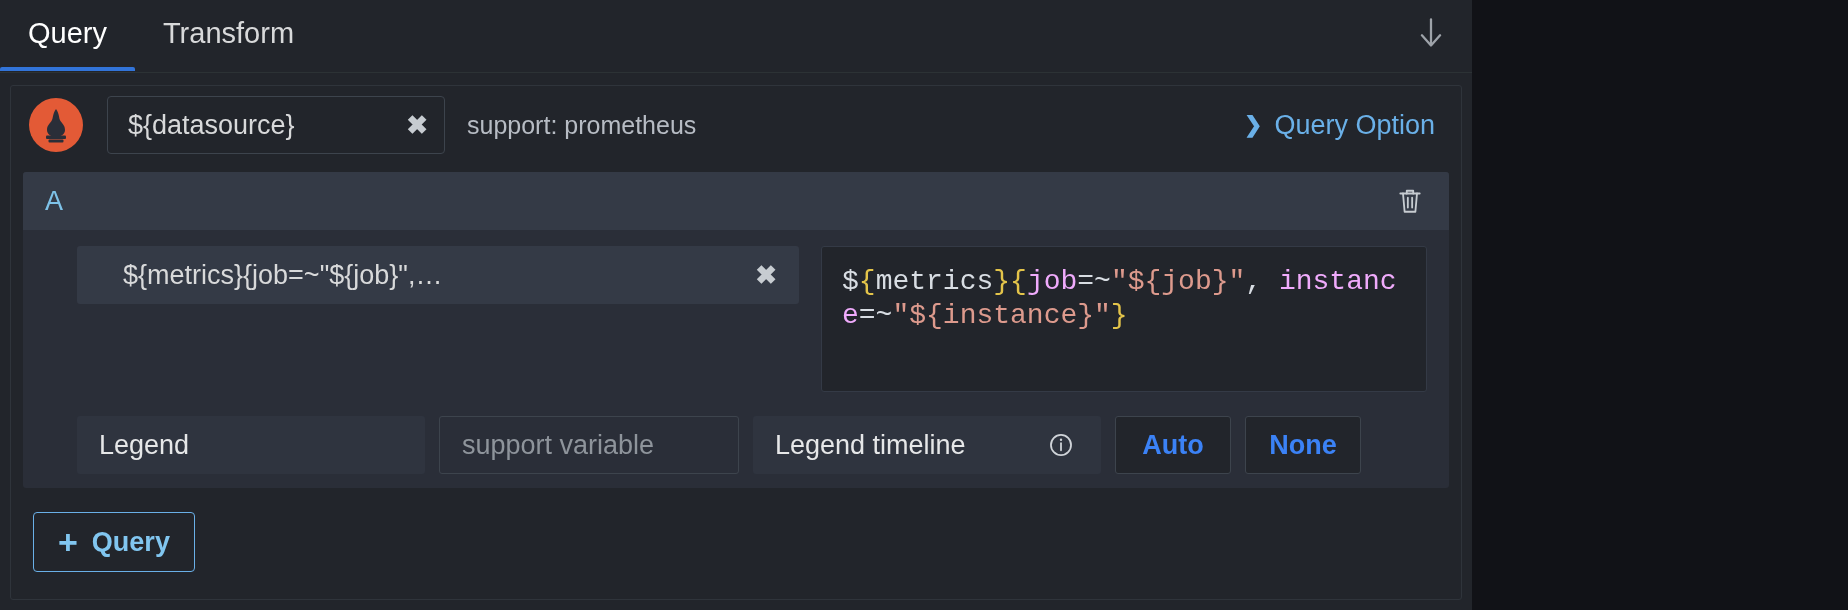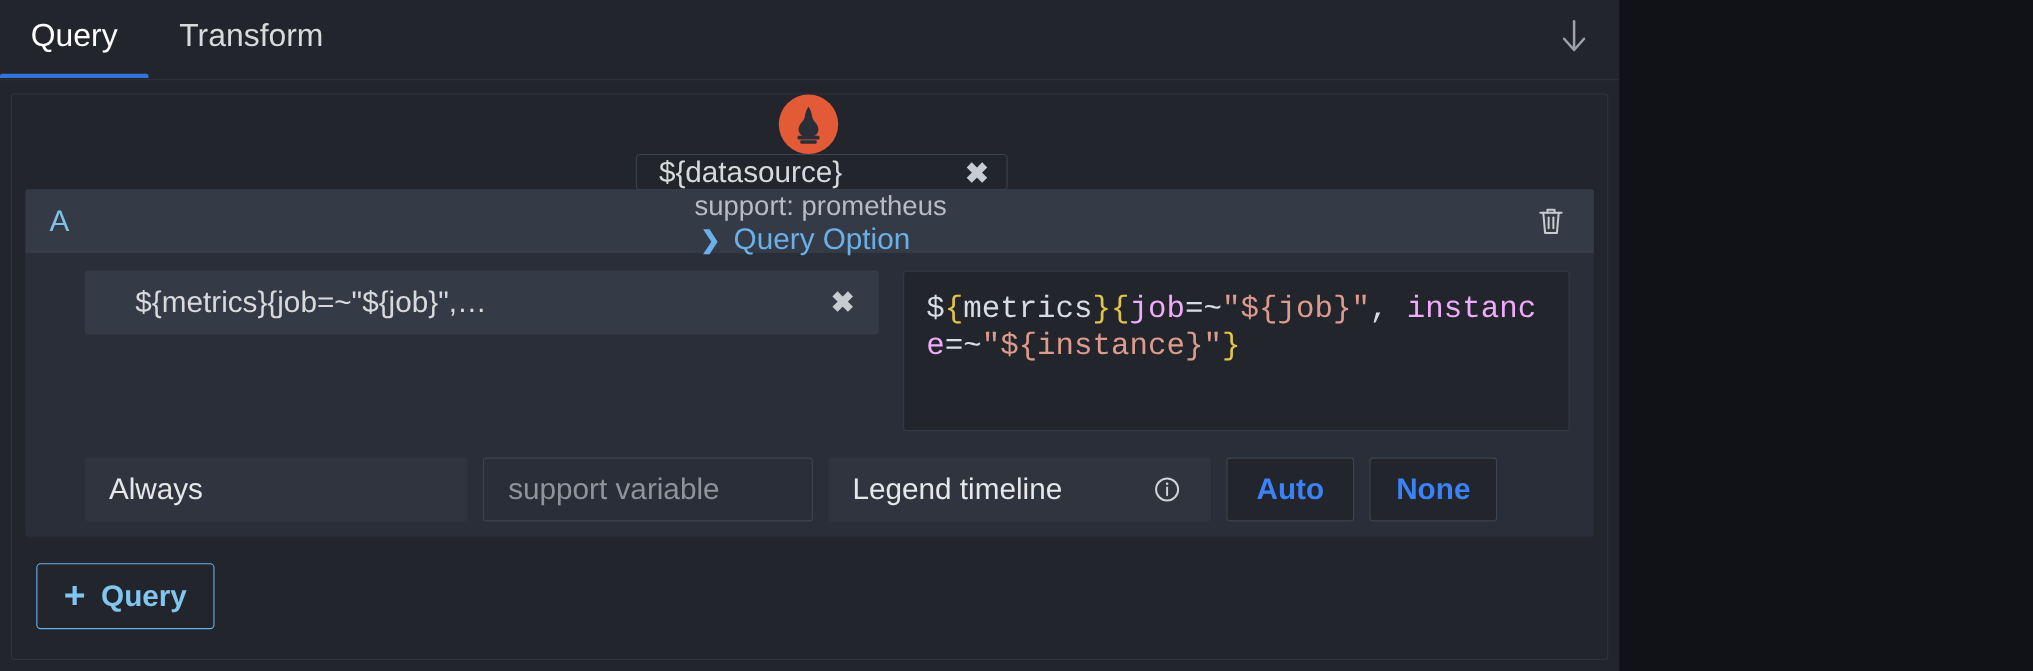--- a/index.html
+++ b/index.html
@@ -81,21 +81,20 @@
     position: relative;
   }
 
   
   .ds-row {
     display: flex;
     align-items: center;
     height: 78px;
     padding: 0 20px 0 18px;
     box-sizing: border-box;
-    flex-direction: column;
   }
   .prom-logo {
     width: 54px;
     height: 54px;
     border-radius: 50%;
     background: #e35a36;
     display: flex;
     align-items: center;
     justify-content: center;
     flex: 0 0 auto;
@@ -408,21 +407,21 @@
           <span class="metric-select-label">${metrics}{job=~"${job}",…</span>
           <span class="metric-clear">✖</span>
         </div>
 
         <div class="expr-box">
           <span class="tok-var">$</span><span class="tok-brace">{</span><span class="tok-var">metrics</span><span class="tok-brace">}</span><span class="tok-brace">{</span><span class="tok-label">job</span><span class="tok-op">=~</span><span class="tok-str">"${job}"</span><span class="tok-punct">, </span><span class="tok-label">instance</span><span class="tok-op">=~</span><span class="tok-str">"${instance}"</span><span class="tok-brace">}</span>
         </div>
       </div>
 
       <div class="opts-row">
-        <div class="legend-label">Always</div>
+        <div class="legend-label">Legend</div>
 
         <input class="legend-input" type="text" placeholder="support variable" style="">
 
         <div class="expand-label">
           <span>Legend timeline</span>
           <span class="info-icon">
             <svg width="26" height="26" viewBox="0 0 22 22" fill="none" stroke="#d0d4d9" stroke-width="1.5">
               <circle cx="11" cy="11" r="8.5"></circle>
               <line x1="11" y1="9.5" x2="11" y2="15.5" stroke-linecap="round"></line>
               <circle cx="11" cy="6.6" r="1" fill="#d0d4d9" stroke="none"></circle>

